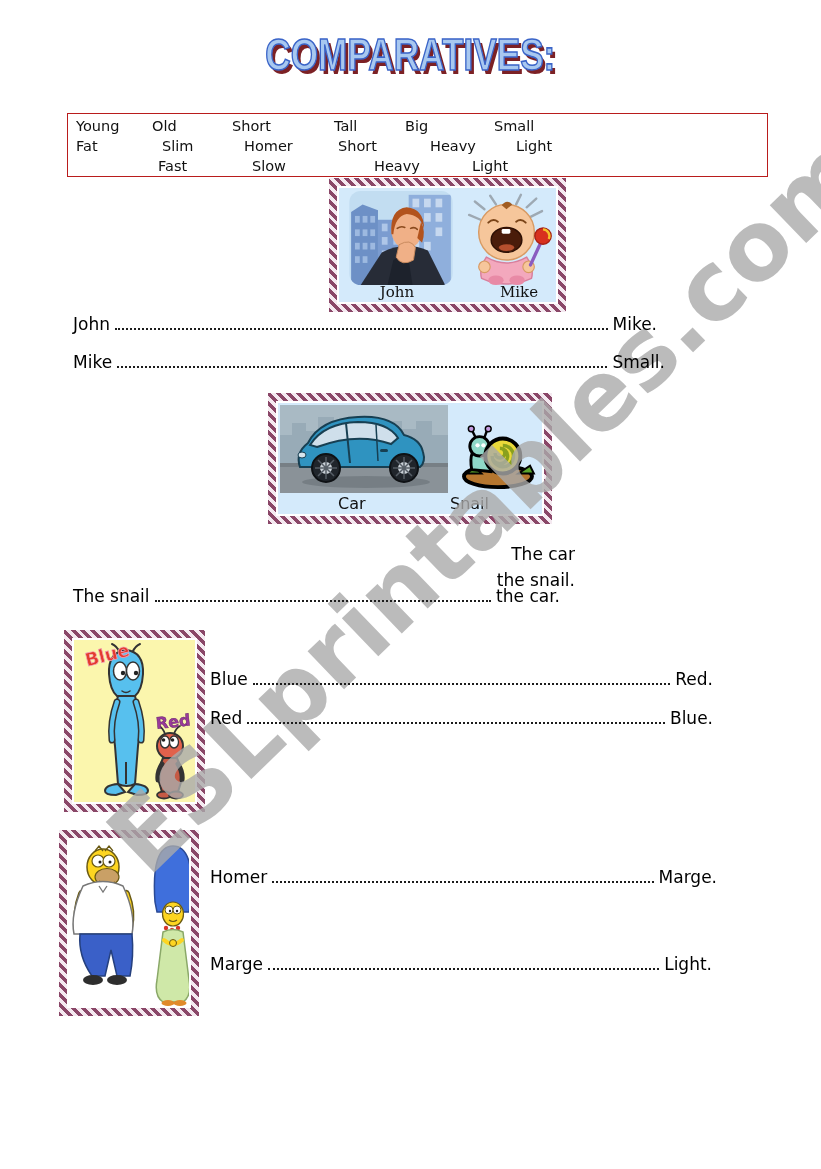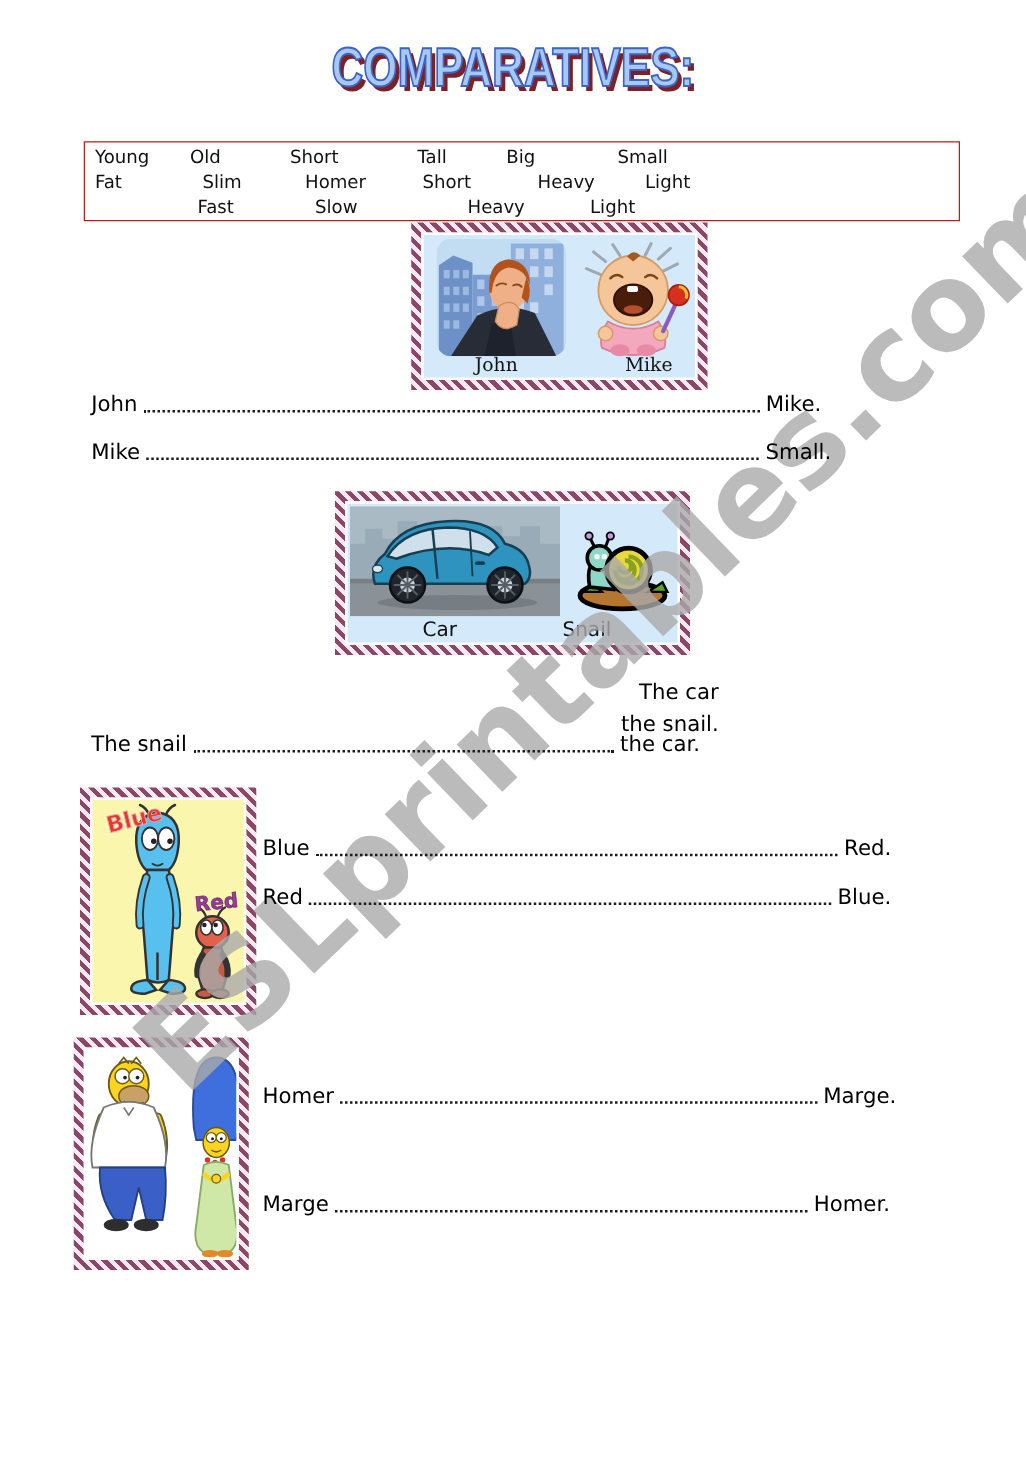--- a/index.html
+++ b/index.html
@@ -337,16 +337,16 @@
 </div>
 
 <div class="fill-line" style="left:210px;top:865px;width:507px;align-items:flex-end;">
   <span>Homer</span>
   <span class="dots"></span>
   <span>Marge.</span>
 </div>
 <div class="fill-line" style="left:210px;top:952px;width:502px;">
   <span>Marge</span>
   <span class="dots"></span>
-  <span>Homer.</span>
+  <span>Light.</span>
 </div>
 
 <div class="watermark">ESLprintables.com</div>
 
 </body></html>

